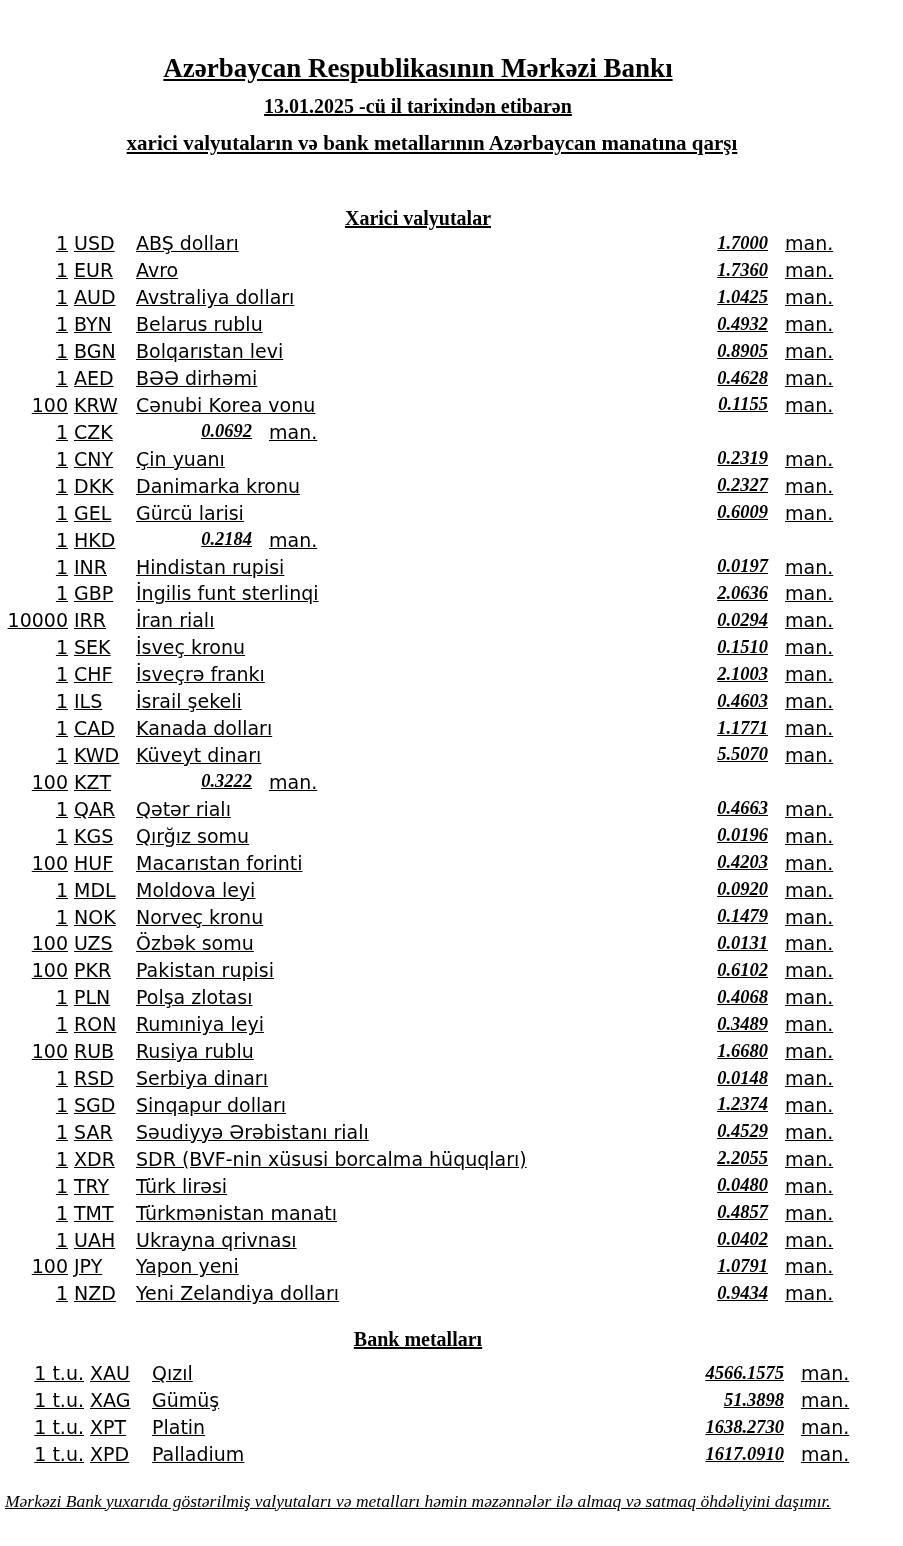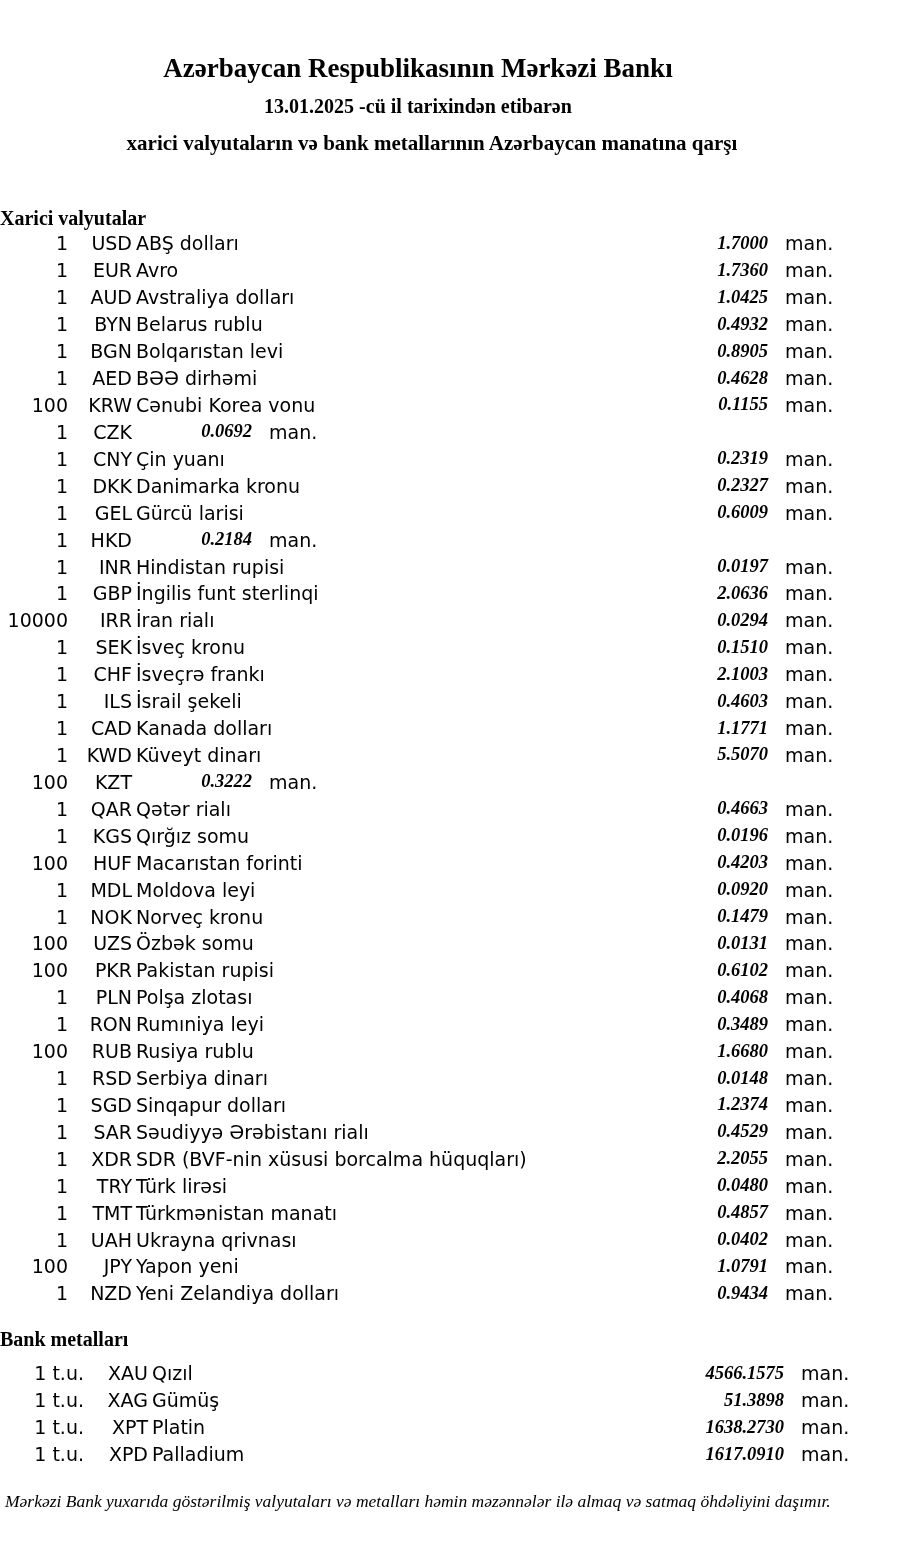--- a/index.html
+++ b/index.html
@@ -3,51 +3,52 @@
 <meta charset="utf-8">
 <style>
   * { margin: 0; padding: 0; box-sizing: content-box; }
   html, body { background: #ffffff; }
   body {
     width: 903px; height: 1546px;
     color: #000000;
     font-family: "DejaVu Sans", sans-serif;
     overflow: hidden;
   }
-  .page { position: relative; width: 836px; height: 1546px; background: #fff; }
+  .page { position: relative; width: 836px; height: 1546px; background: #fff; text-decoration: underline; }
 
   .header { text-align: center; }
   .title {
     padding-top: 53px;
     font-family: "Liberation Serif", serif;
     font-weight: bold; font-size: 27px; line-height: 31px;
   }
   .date-line {
     margin-top: 11px;
     font-family: "Liberation Serif", serif;
     font-weight: bold; font-size: 20px; line-height: 23px;
   }
   .subtitle {
     margin-top: 13px;
     font-family: "Liberation Serif", serif;
     font-weight: bold; font-size: 21px; line-height: 24px; margin-left: 28px;
   }
 
   .section-title {
+    text-align: center;
     font-family: "Liberation Serif", serif;
     font-weight: bold; font-size: 20px; line-height: 23px;
   }
   .section-title.currencies { margin-top: 52px; }
   .section-title.metals { margin-top: 21px; }
 
   .rows { width: 903px; }
   .rows.metal-rows { margin-top: 9px; margin-left: 16px; }
   .row { display: flex; align-items: center; height: 26.93px; }
   .cell-qty  { width: 68px;  text-align: right;  font-size: 19px; white-space: pre; }
-  .cell-code { width: 58px;  margin-left: 6px; text-align: right; font-size: 19px; }
+  .cell-code { width: 58px;  margin-left: 6px; text-align: left; font-size: 19px; }
   .cell-name { flex: 1; padding-left: 4px; font-size: 19px; white-space: nowrap; overflow: hidden; }
   .cell-rate {
     width: 120px; text-align: right;
     font-family: "Liberation Serif", serif;
     font-style: italic; font-weight: bold; font-size: 18.5px;
     white-space: nowrap;
   }
   .cell-unit { width: 135px; padding-left: 17px; box-sizing: border-box; font-size: 19px; }
 
   .footer {

